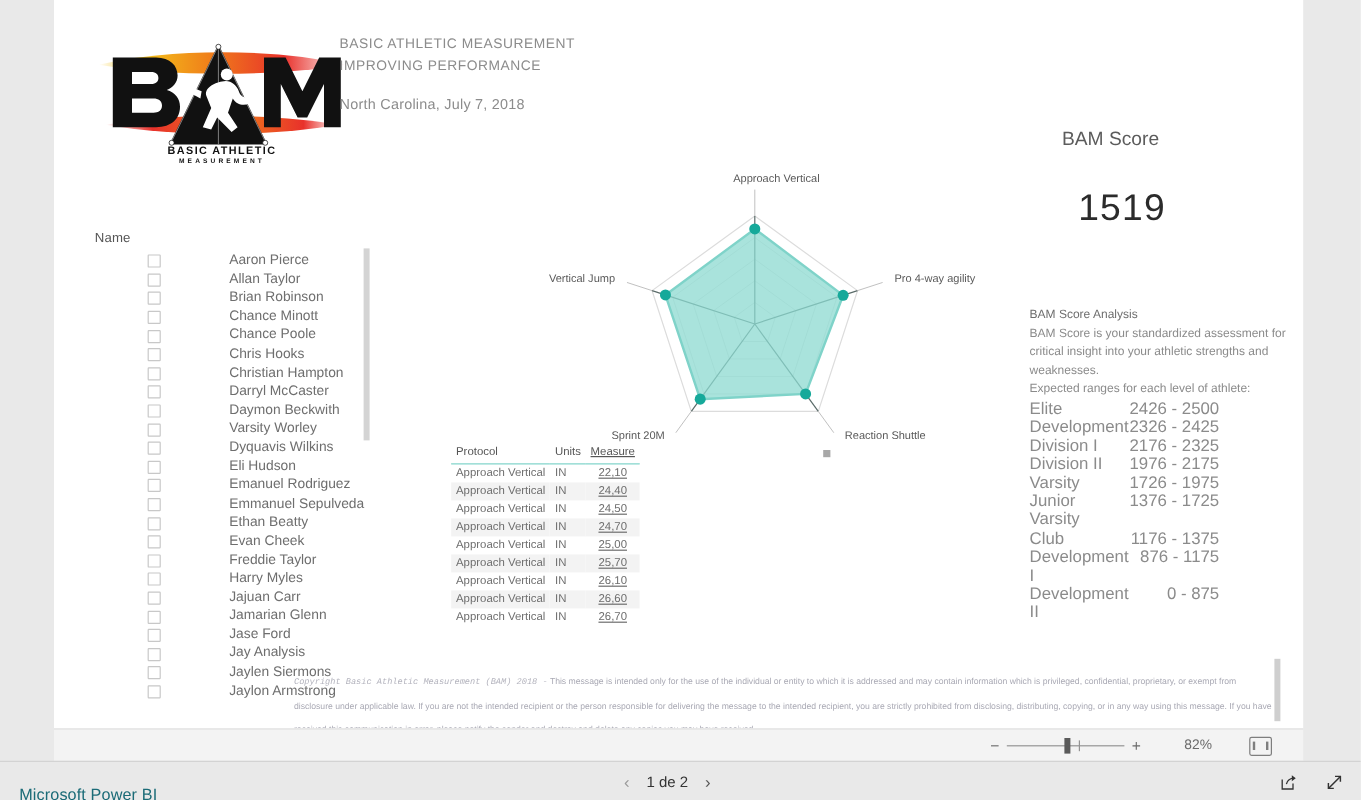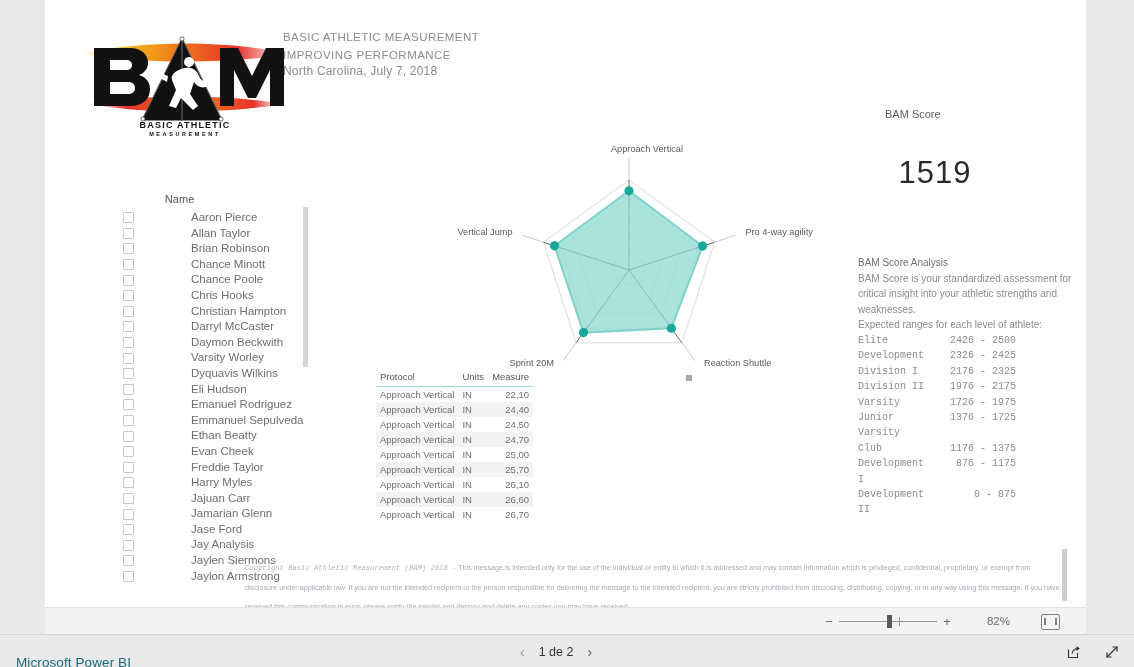--- a/index.html
+++ b/index.html
@@ -20,25 +20,25 @@
   
   .logo-wrap{position:absolute;left:35px;top:24px;width:210px;height:118px;}
   .logo-svg{display:block;}
 
   
   .hdr{position:absolute;left:238px;top:28px;width:330px;}
   .hdr .l1,.hdr .l2{
     font-size:11.5px;letter-spacing:.45px;color:#8c8c8c;line-height:18px;
   }
   .hdr .loc{
-    font-size:12px;color:#8c8c8c;letter-spacing:.2px;
-  }
-
-  
-  .slicer{position:absolute;left:30px;top:193px;width:205px;height:400px;text-align:center;}
+    margin-top:16px;font-size:12px;color:#8c8c8c;letter-spacing:.2px;
+  }
+
+  
+  .slicer{position:absolute;left:30px;top:193px;width:205px;height:400px;}
   .slicer .sl-title{font-size:11px;color:#555;margin:0 0 5px 4px;letter-spacing:.1px;}
   .sl-list{list-style:none;margin:0;padding:0;}
   .sl-item{display:flex;align-items:center;height:15.6px;cursor:pointer;}
   .cb{
     width:9px;height:9px;border:1px solid #c8c8c8;background:#fff;
     margin:0 9px 0 4px;flex:none;border-radius:1px;
   }
   .sl-item span{font-size:11.5px;color:#6e6e6e;line-height:15.6px;white-space:nowrap;margin-left:48px;}
   .slicer-scroll{
     position:absolute;left:228px;top:14px;width:5px;height:160px;
@@ -50,33 +50,33 @@
   .radar svg{display:block;overflow:visible;}
   .radar-dot{position:absolute;left:261px;top:250px;width:6px;height:6px;background:#a8a8a8;}
 
   
   .ptable{position:absolute;left:331px;top:371px;width:150px;font-size:9.5px;color:#666;}
   .ptable table{border-collapse:collapse;width:100%;}
   .ptable th{
     font-weight:normal;color:#555;font-size:9.5px;text-align:left;
     padding:0 4px 4px 4px;border-bottom:1px solid #9fded6;
   }
-  .ptable th.num,.ptable td.num{text-align:right;}
+  .ptable th.num,.ptable td.num{text-align:center;text-decoration:underline;}
   .ptable td{padding:2px 4px;font-size:9.5px;color:#6e6e6e;white-space:nowrap;}
   .ptable tbody tr:nth-child(even){background:#f3f3f3;}
 
   
-  .score-title{position:absolute;left:840px;top:108px;font-size:11px;color:#5c5c5c;}
+  .score-title{position:absolute;left:840px;top:108px;font-size:16px;color:#5c5c5c;}
   .score-val{position:absolute;left:800px;top:155px;width:180px;text-align:center;
     font-size:31px;color:#2b2b2b;letter-spacing:1px;font-weight:400;}
   .analysis{position:absolute;left:813px;top:223px;width:215px;}
   .analysis .a-h{font-size:10px;color:#6e6e6e;line-height:15.6px;margin-top:32px;}
   .analysis .a-p{font-size:10px;color:#8b8b8b;line-height:15.6px;}
   .ranges{margin-top:0;}
-  .rg-row{display:flex;font-size:10px;color:#8b8b8b;line-height:15.4px;font-family:Liberation Mono, monospace;}
+  .rg-row{display:flex;font-size:14px;color:#8b8b8b;line-height:15.4px;}
   .rg-lbl{width:72px;flex:none;}
   .rg-val{width:86px;text-align:right;}
 
   
   .legal{
     position:absolute;left:200px;top:558px;width:818px;
     font-size:7.2px;line-height:19px;color:#a9a9b4;
   }
   .legal .cr{font-style:italic;color:#b3b3bd;font-family:Liberation Mono, monospace;}
   .legal-scroll{

